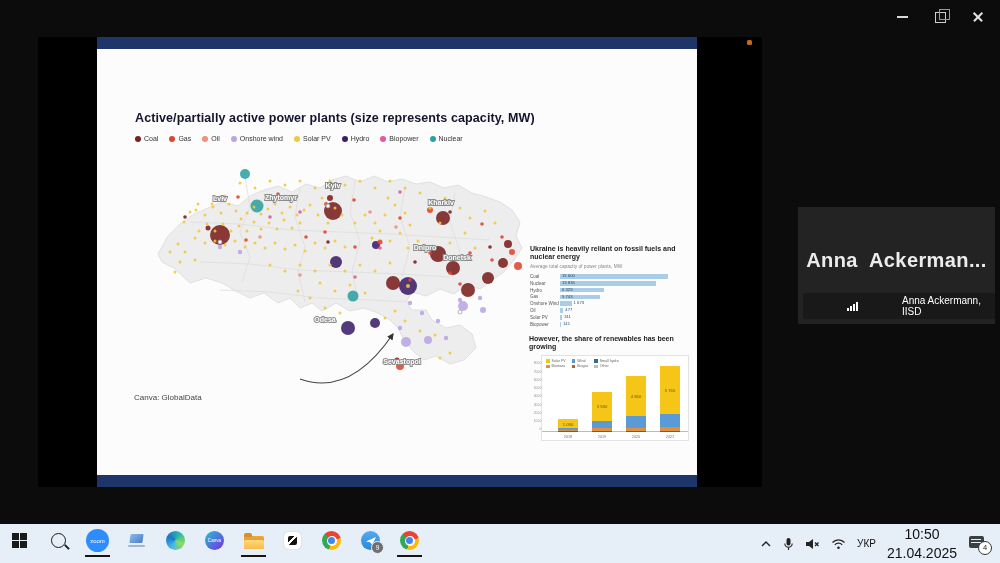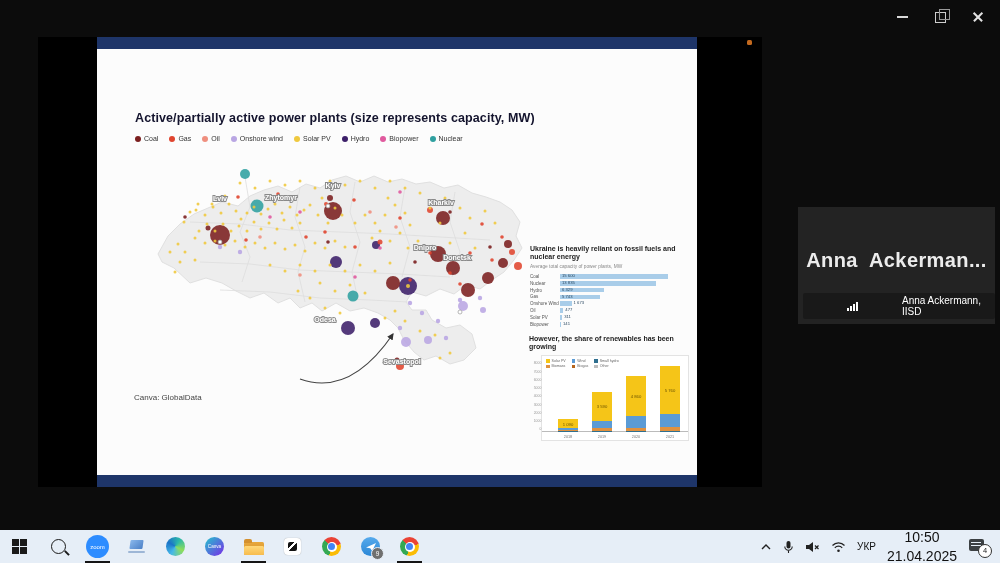--- a/index.html
+++ b/index.html
@@ -56,21 +56,21 @@
 
   
   #tile{position:absolute;left:798px;top:207px;width:197px;height:117px;background:#232323;}
   #tile-name{position:absolute;left:0;right:0;top:42px;text-align:center;font-size:20px;font-weight:bold;color:#ececec;white-space:pre;letter-spacing:.4px;}
   #tile-label{position:absolute;left:5px;bottom:5px;display:flex;align-items:center;gap:4px;background:rgba(15,15,15,.5);padding:2px 7px 2px 4px;border-radius:2px;}
   #tile-label span{color:#fff;font-size:10px;margin-left:40px;}
   .sigbars{display:flex;align-items:flex-end;gap:1px;height:9px;}
   .sigbars i{display:block;width:2px;background:#fff;}
 
   
-  #taskbar{position:absolute;left:0;bottom:0;width:1000px;height:33px;background:#e6eef7;display:flex;align-items:center;z-index:50;gap:34px;}
+  #taskbar{position:absolute;left:0;bottom:0;width:1000px;height:39px;background:#e6eef7;display:flex;align-items:center;z-index:50;gap:34px;}
   .tb-btn{width:39px;height:33px;display:flex;align-items:center;justify-content:center;position:relative;flex:0 0 auto;}
   .tb-active:after{content:"";position:absolute;left:7px;right:7px;bottom:0;height:2.5px;background:#151515;}
   .ic-start{display:grid;grid-template-columns:7px 7px;grid-template-rows:7px 7px;gap:1.5px;}
   .ic-start i{background:#1a1a1a;display:block;}
   .ic-search{width:13px;height:13px;border:1.8px solid #1a1a1a;border-radius:50%;position:relative;}
   .ic-search:after{content:"";position:absolute;width:6px;height:1.8px;background:#1a1a1a;right:-5px;bottom:-1px;transform:rotate(45deg);}
   .ic-zoom{width:23px;height:23px;border-radius:50%;background:#2d8cff;color:#fff;font-size:6px;display:flex;align-items:center;justify-content:center;}
   .ic-display{position:relative;width:18px;height:15px;}
   .ic-display .scr{position:absolute;left:2px;top:1px;width:13px;height:9px;background:linear-gradient(135deg,#8ab8ec,#4a7fc6);transform:skewX(-8deg);border-radius:1px;}
   .ic-display .base{position:absolute;left:0;bottom:1px;width:17px;height:2.5px;background:#9db6d6;border-radius:1px;}

